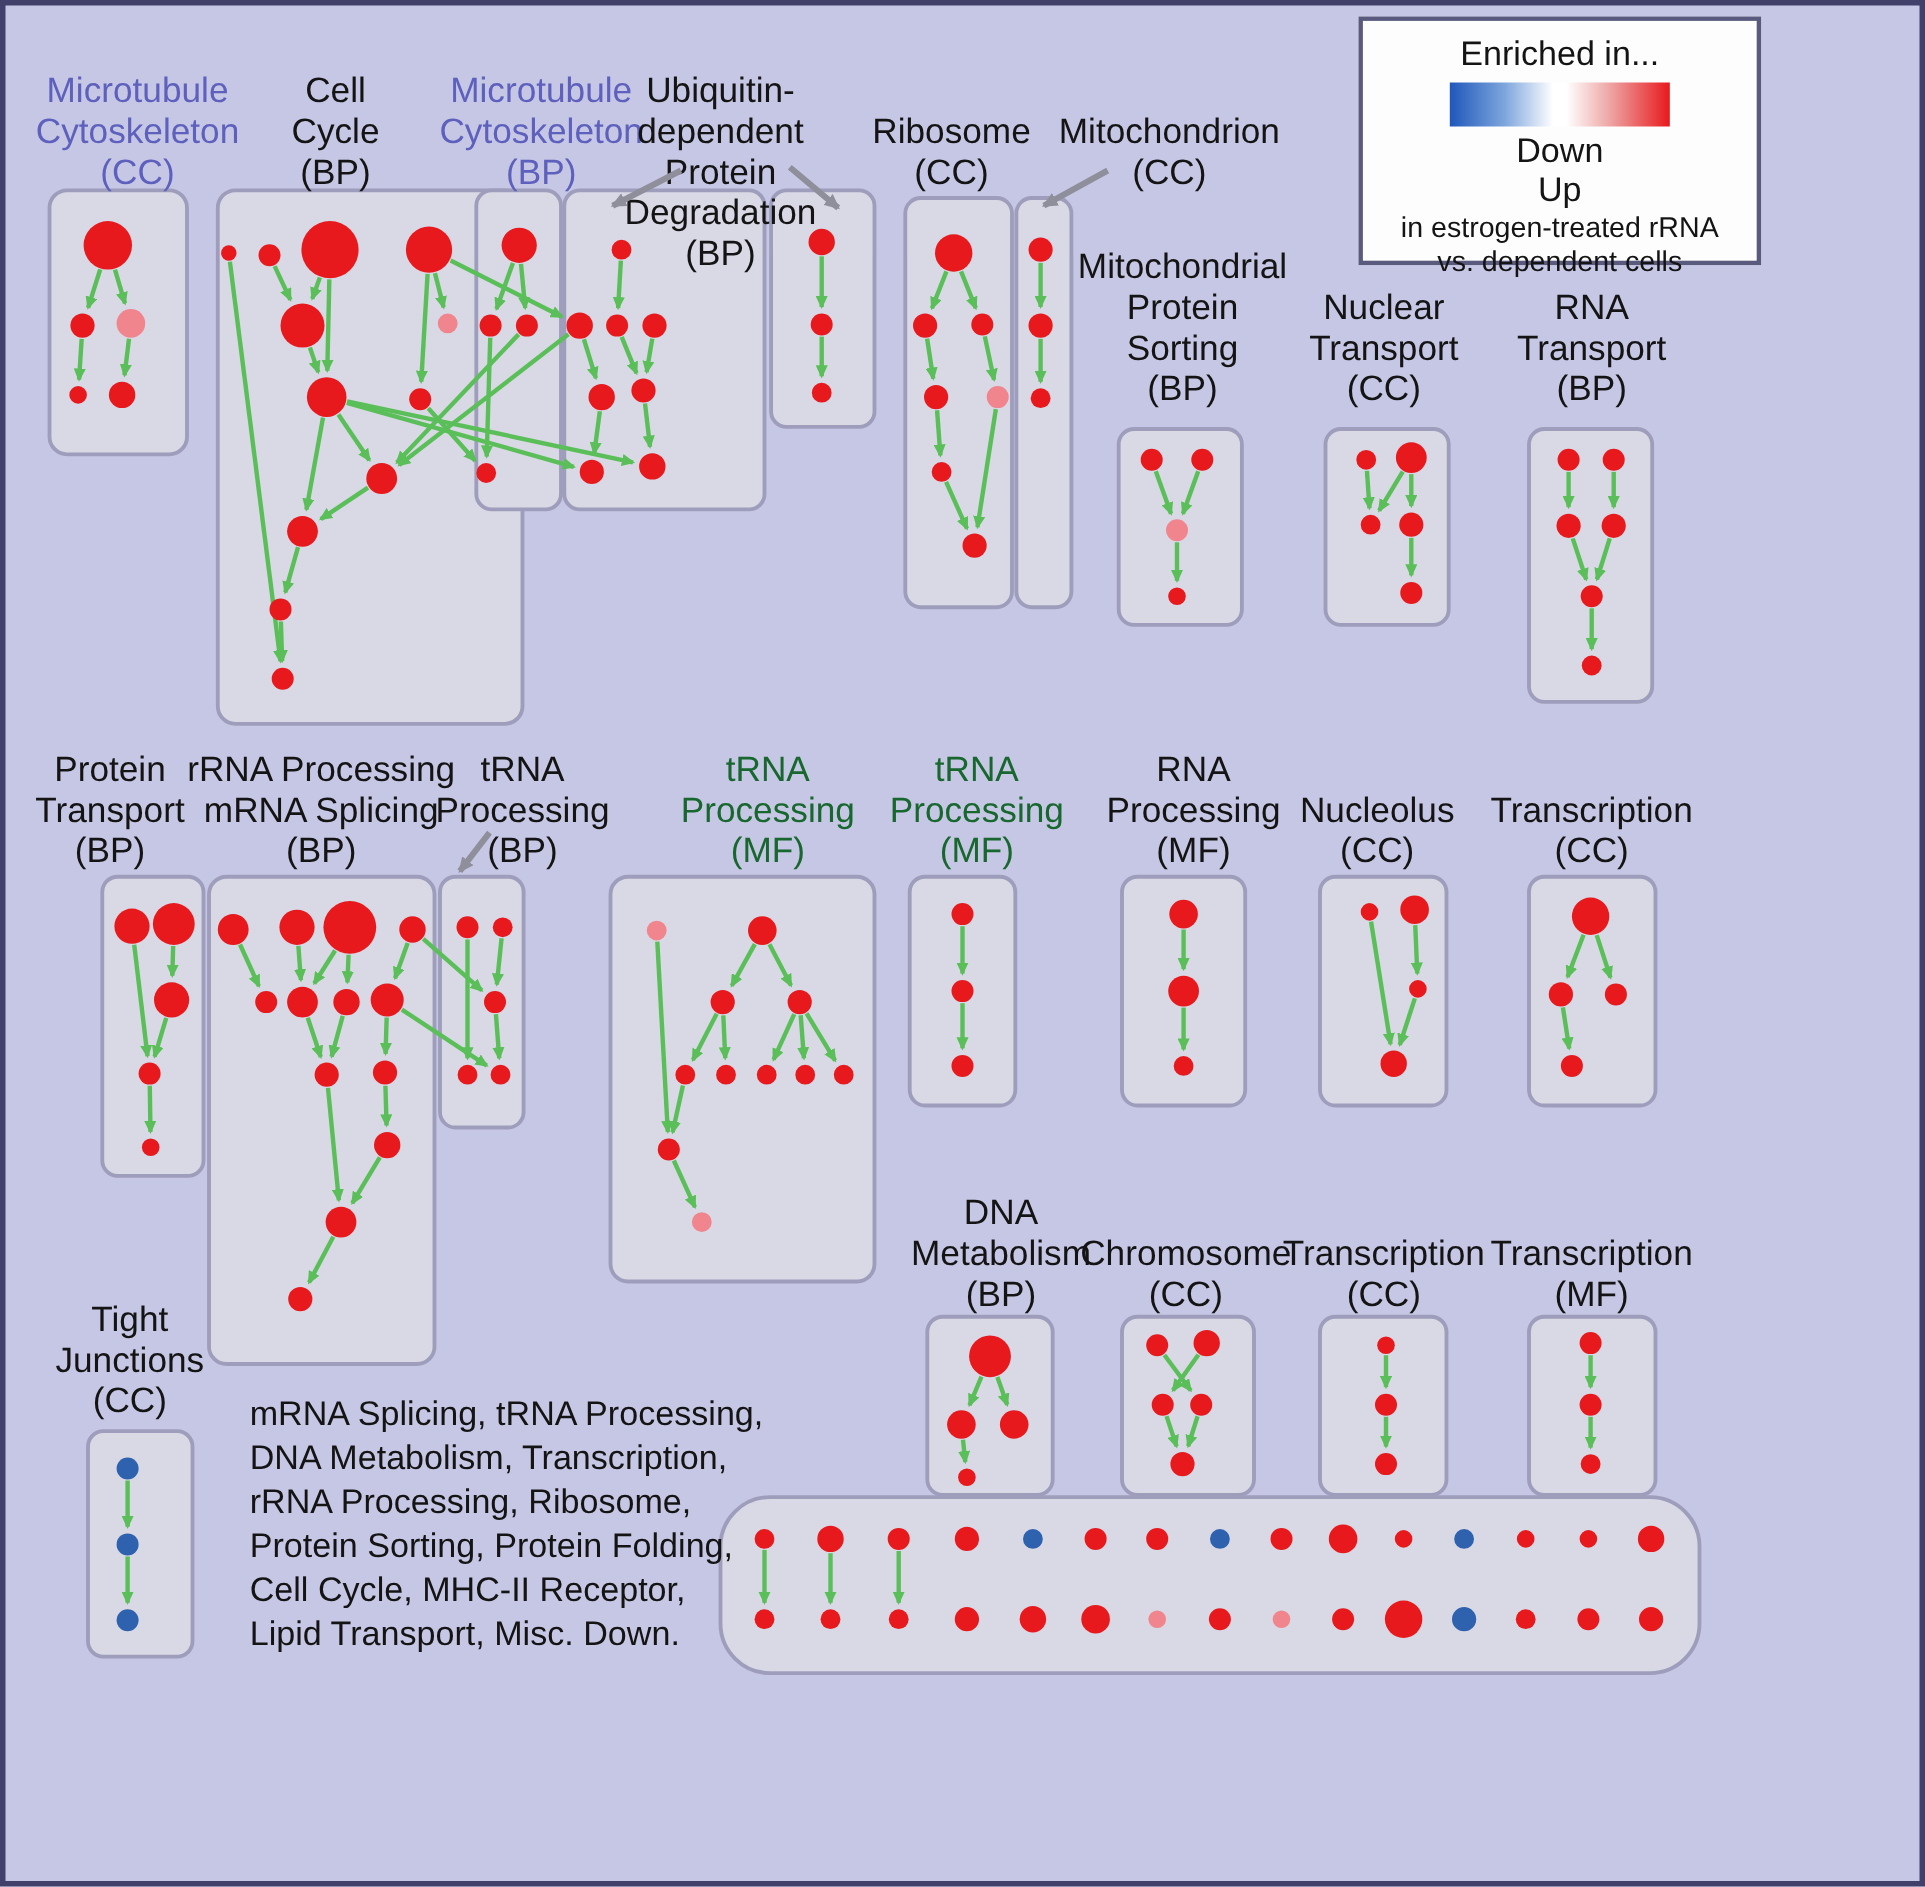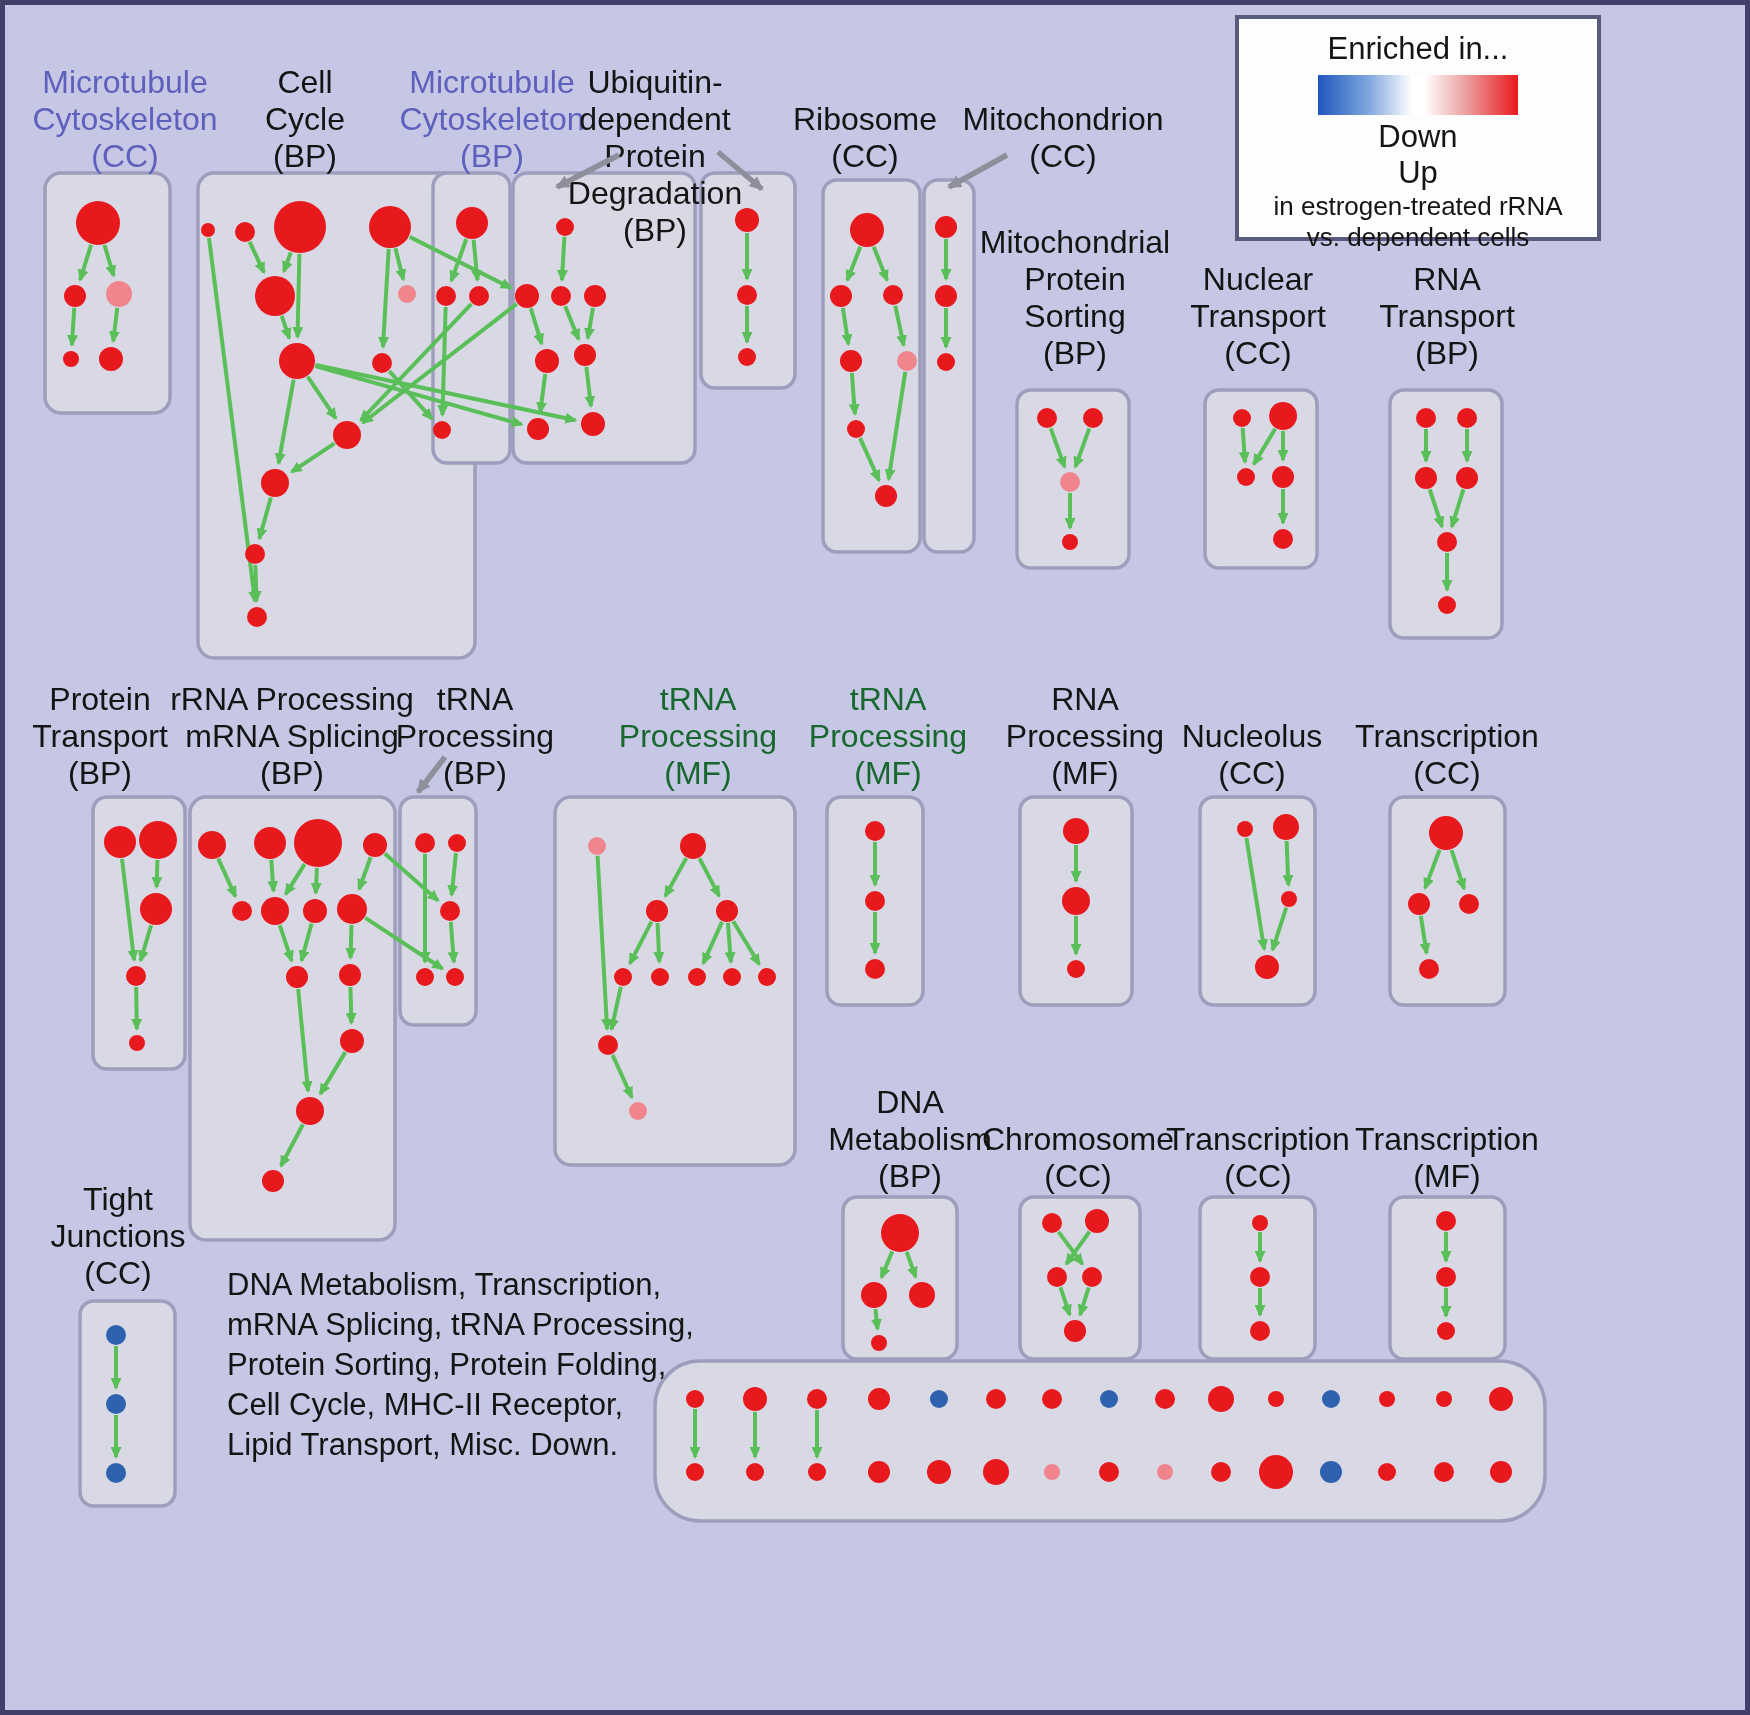--- a/index.html
+++ b/index.html
@@ -366,20 +366,21 @@
     <div class="legend-bar"></div>
     <div class="legend-downup">
       <span>Down</span>
       <span>Up</span>
     </div>
     <div class="legend-sub">in estrogen-treated rRNA</div>
     <div class="legend-sub">vs. dependent cells</div>
   </div>
 
   <div class="misc-note">
+      <div>mRNA Splicing, tRNA Processing,</div>
       <div>DNA Metabolism, Transcription,</div>
-      <div>mRNA Splicing, tRNA Processing,</div>
+      <div>rRNA Processing, Ribosome,</div>
       <div>Protein Sorting, Protein Folding,</div>
       <div>Cell Cycle, MHC-II Receptor,</div>
       <div>Lipid Transport, Misc. Down.</div>
     </div>
 
 </div>
 
 </body></html>

